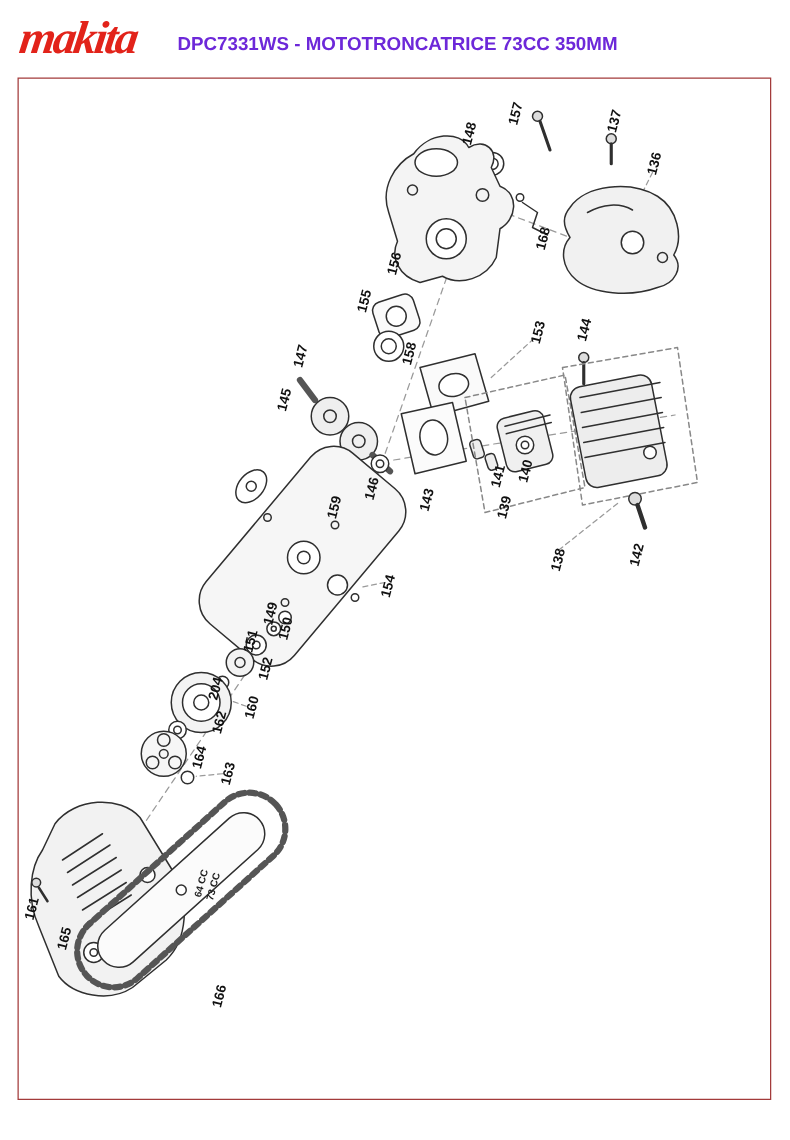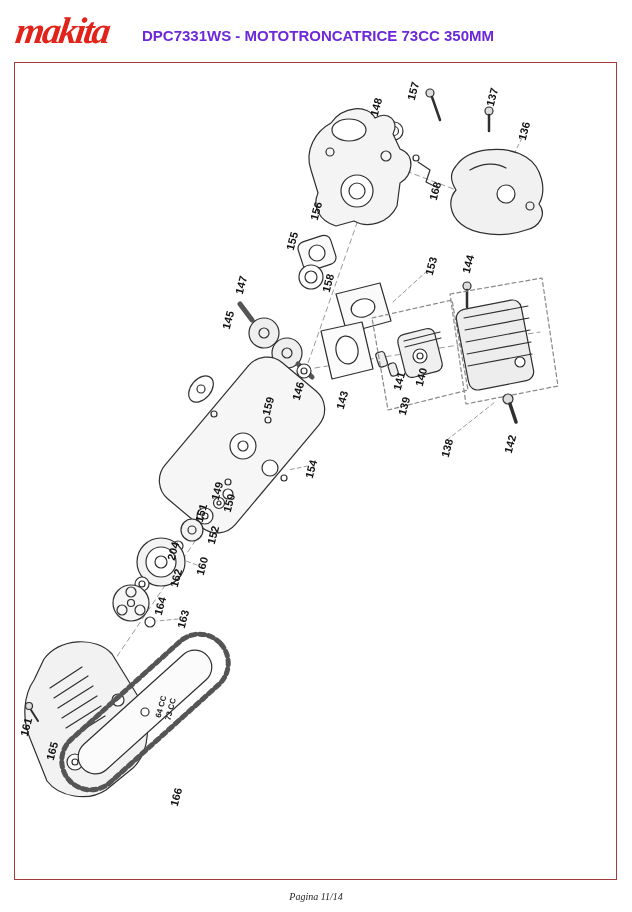--- a/index.html
+++ b/index.html
@@ -295,15 +295,14 @@
       <span class="part-label" style="left: 173px; top: 551px;">204</span>
       <span class="part-label" style="left: 202px; top: 566px;">160</span>
       <span class="part-label" style="left: 176px; top: 578px;">162</span>
       <span class="part-label" style="left: 160px; top: 606px;">164</span>
       <span class="part-label" style="left: 183px; top: 619px;">163</span>
       <span class="part-label" style="left: 26px; top: 727px;">161</span>
       <span class="part-label" style="left: 52px; top: 751px;">165</span>
       <span class="part-label" style="left: 176px; top: 797px;">166</span>
     </div>
 
-  <div class="footer">Pagina 11/14</div>
 
 </div>
 
 </body></html>

